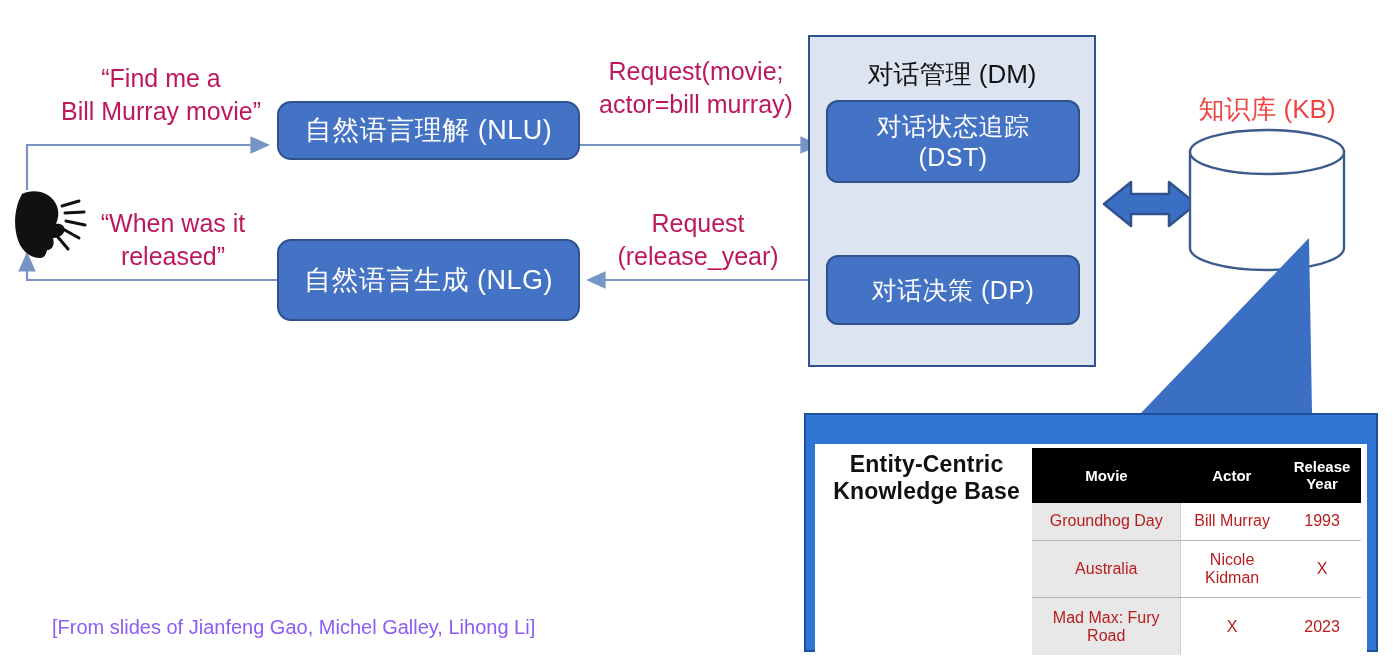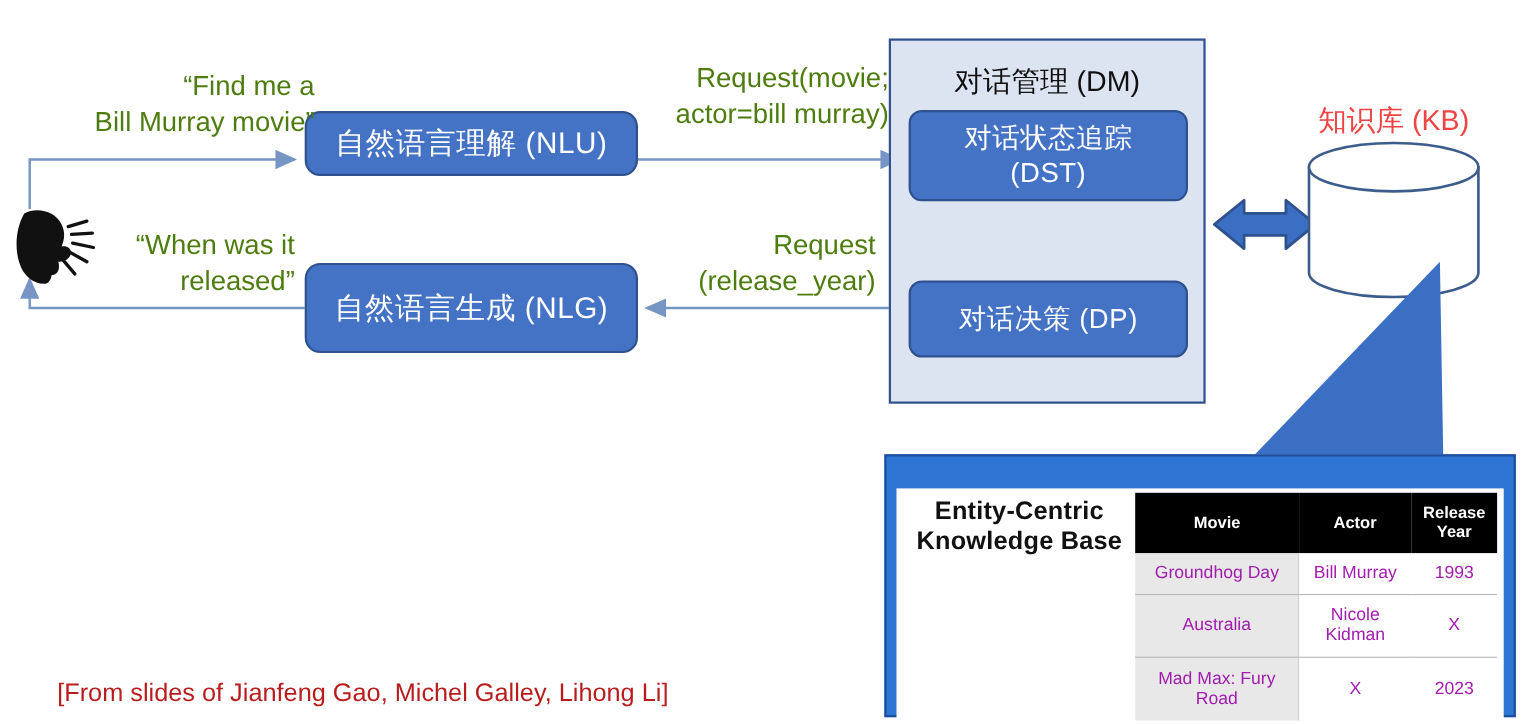--- a/index.html
+++ b/index.html
@@ -66,31 +66,31 @@
   
   #kb-label {
     font-size: 26px;
     color: #ef4444;
     text-align: center;
     white-space: nowrap;
   }
 
   
   .purple-label {
-    color: #4d7c0f;
+    color: #be185d;
     font-size: 25px;
     line-height: 1.3;
-    text-align: right;
+    text-align: center;
     white-space: pre-line;
   }
 
   
   #caption {
-    font-size: 23px;
-    color: #b91c1c;
+    font-size: 20px;
+    color: #8b5cf6;
     white-space: nowrap;
   }
 
   
   #kb-table-frame {
     background: #2E75D4;
     border: 2px solid #1F4E9C;
     box-sizing: border-box;
     padding: 9px;
   }
@@ -121,21 +121,21 @@
     background: #000000;
     color: #ffffff;
     font-size: 15px;
     font-weight: bold;
     padding: 10px 4px;
     text-align: center;
     line-height: 1.15;
   }
   table.kb td {
     font-size: 16px;
-    color: #a21caf;
+    color: #b91c1c;
     text-align: center;
     padding: 8px 4px;
     border-bottom: 1px solid #b6b6b6;
     background: #ffffff;
   }
   table.kb td.c0 {
     background: #E8E8E8;
     border-right: 1px solid #cfcfcf;
   }
   table.kb tr:last-child td { border-bottom: none; }

